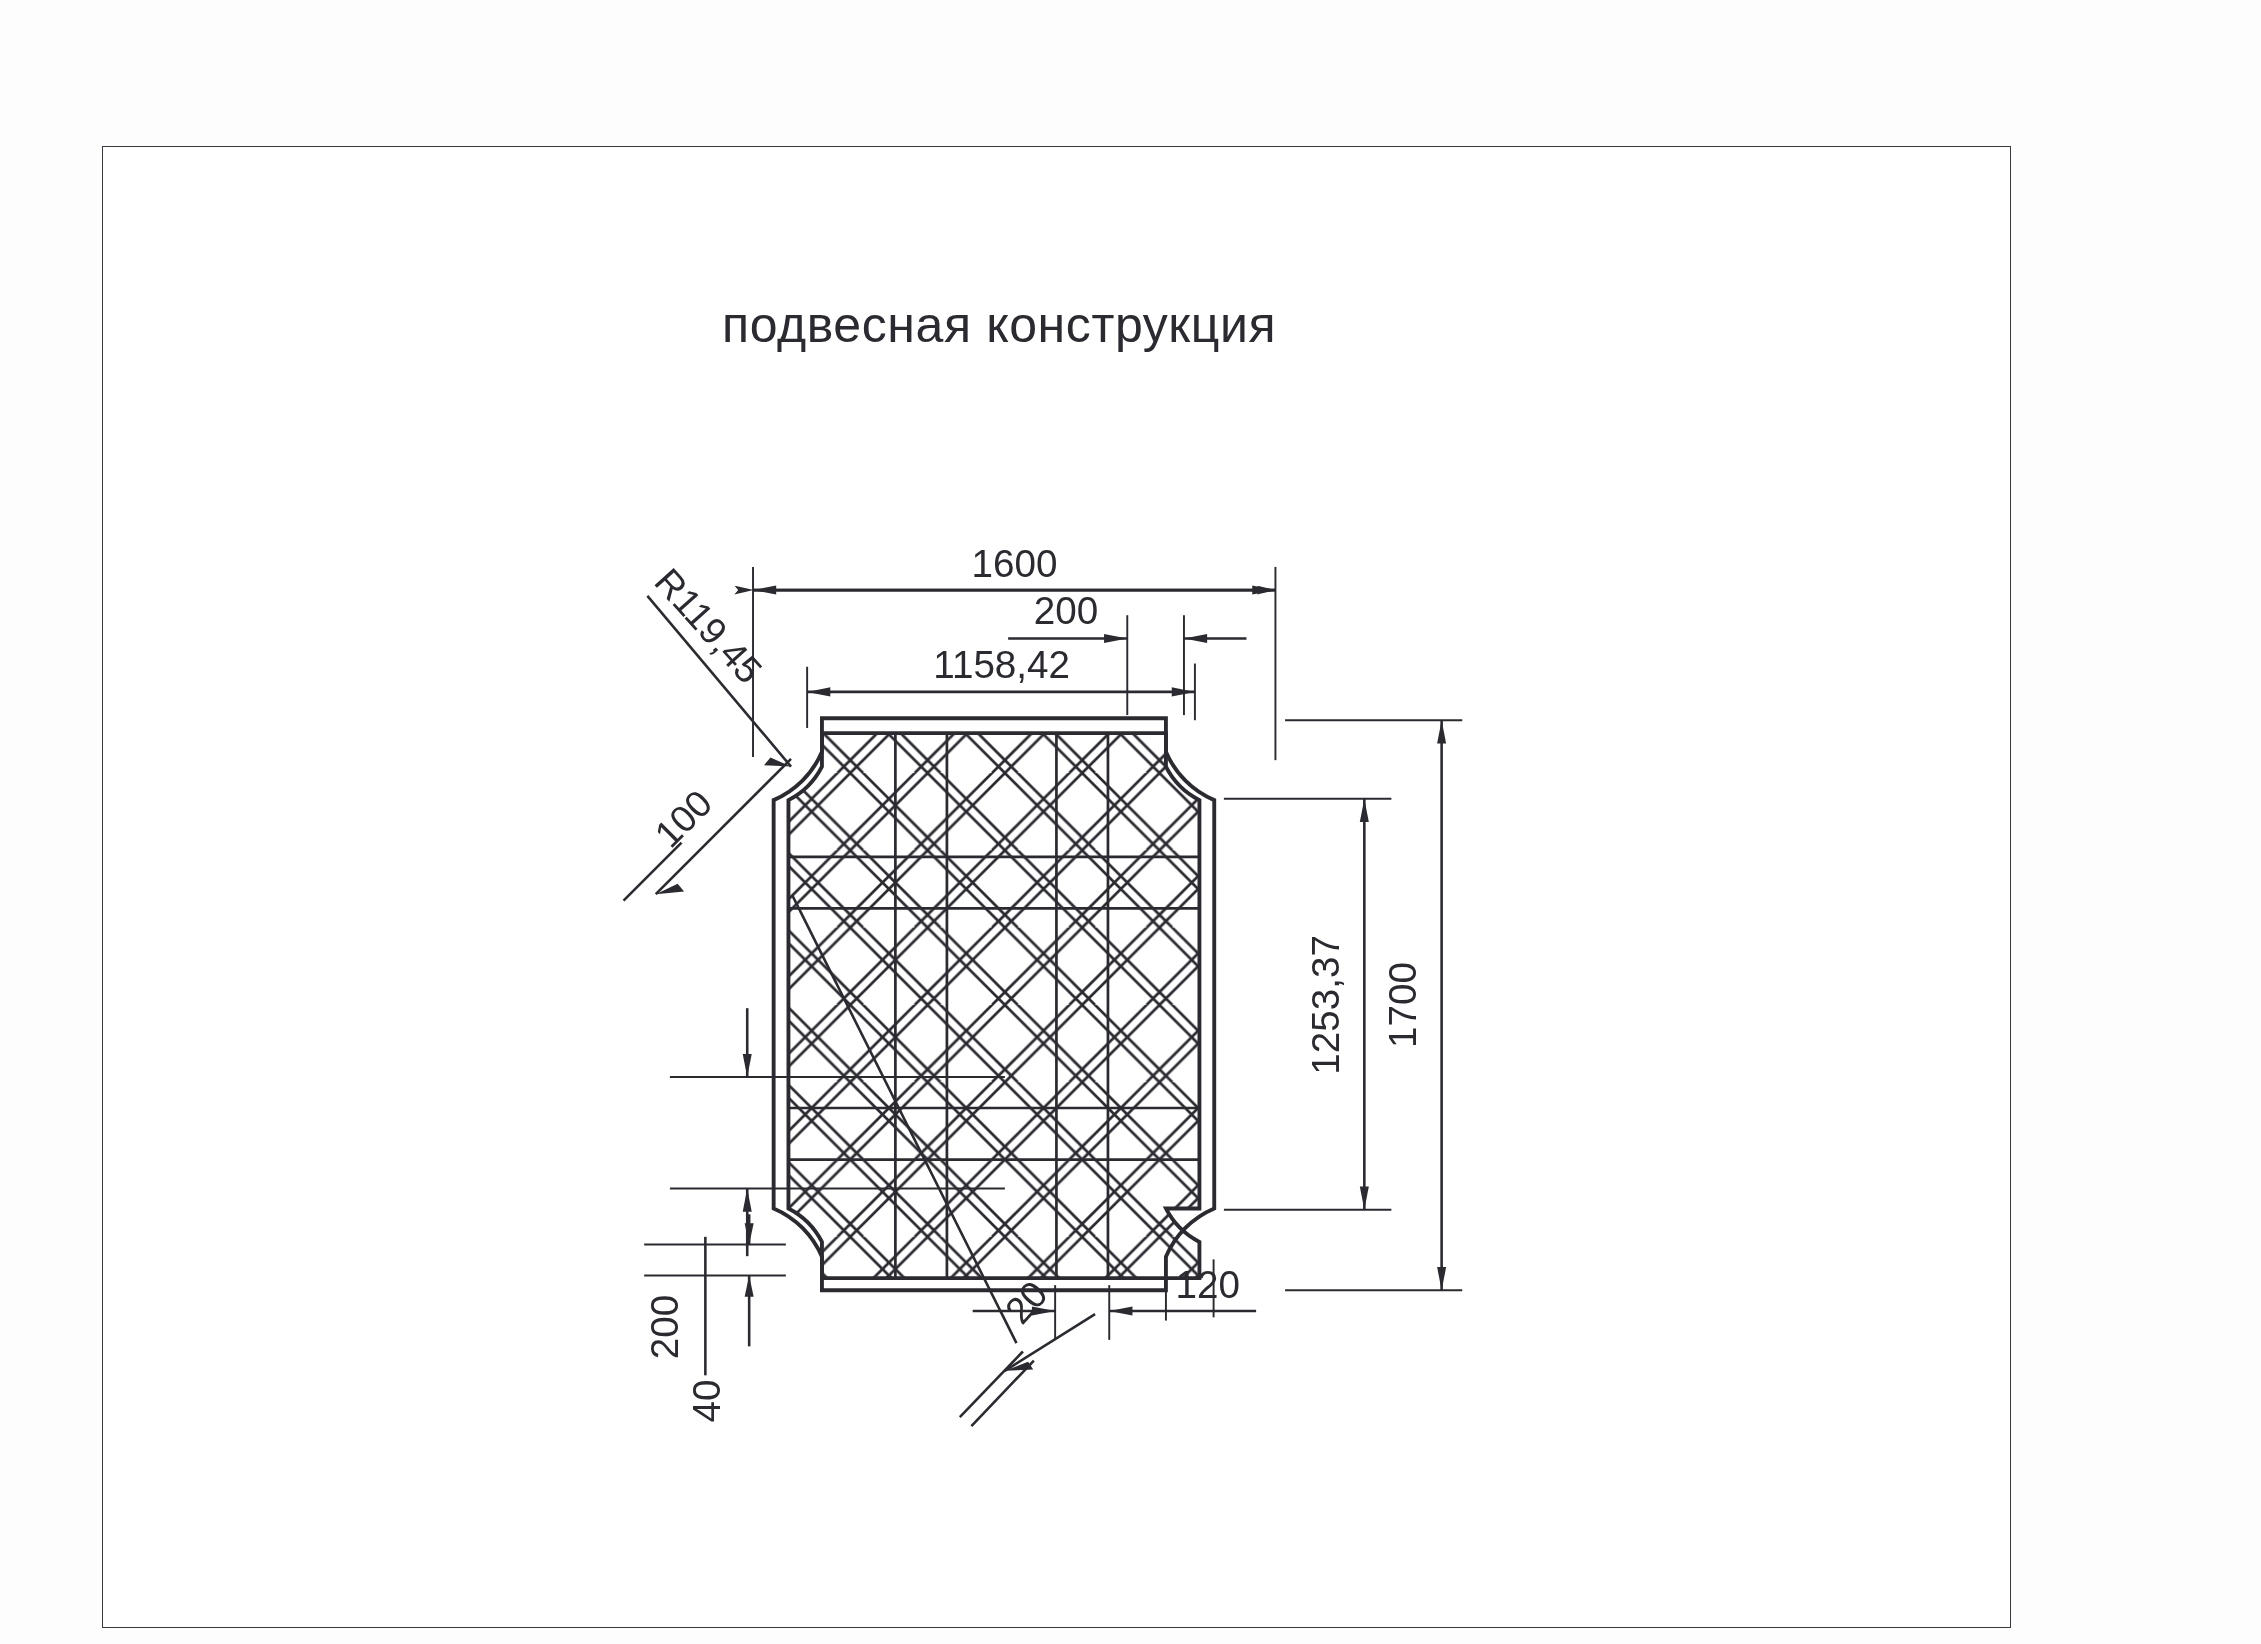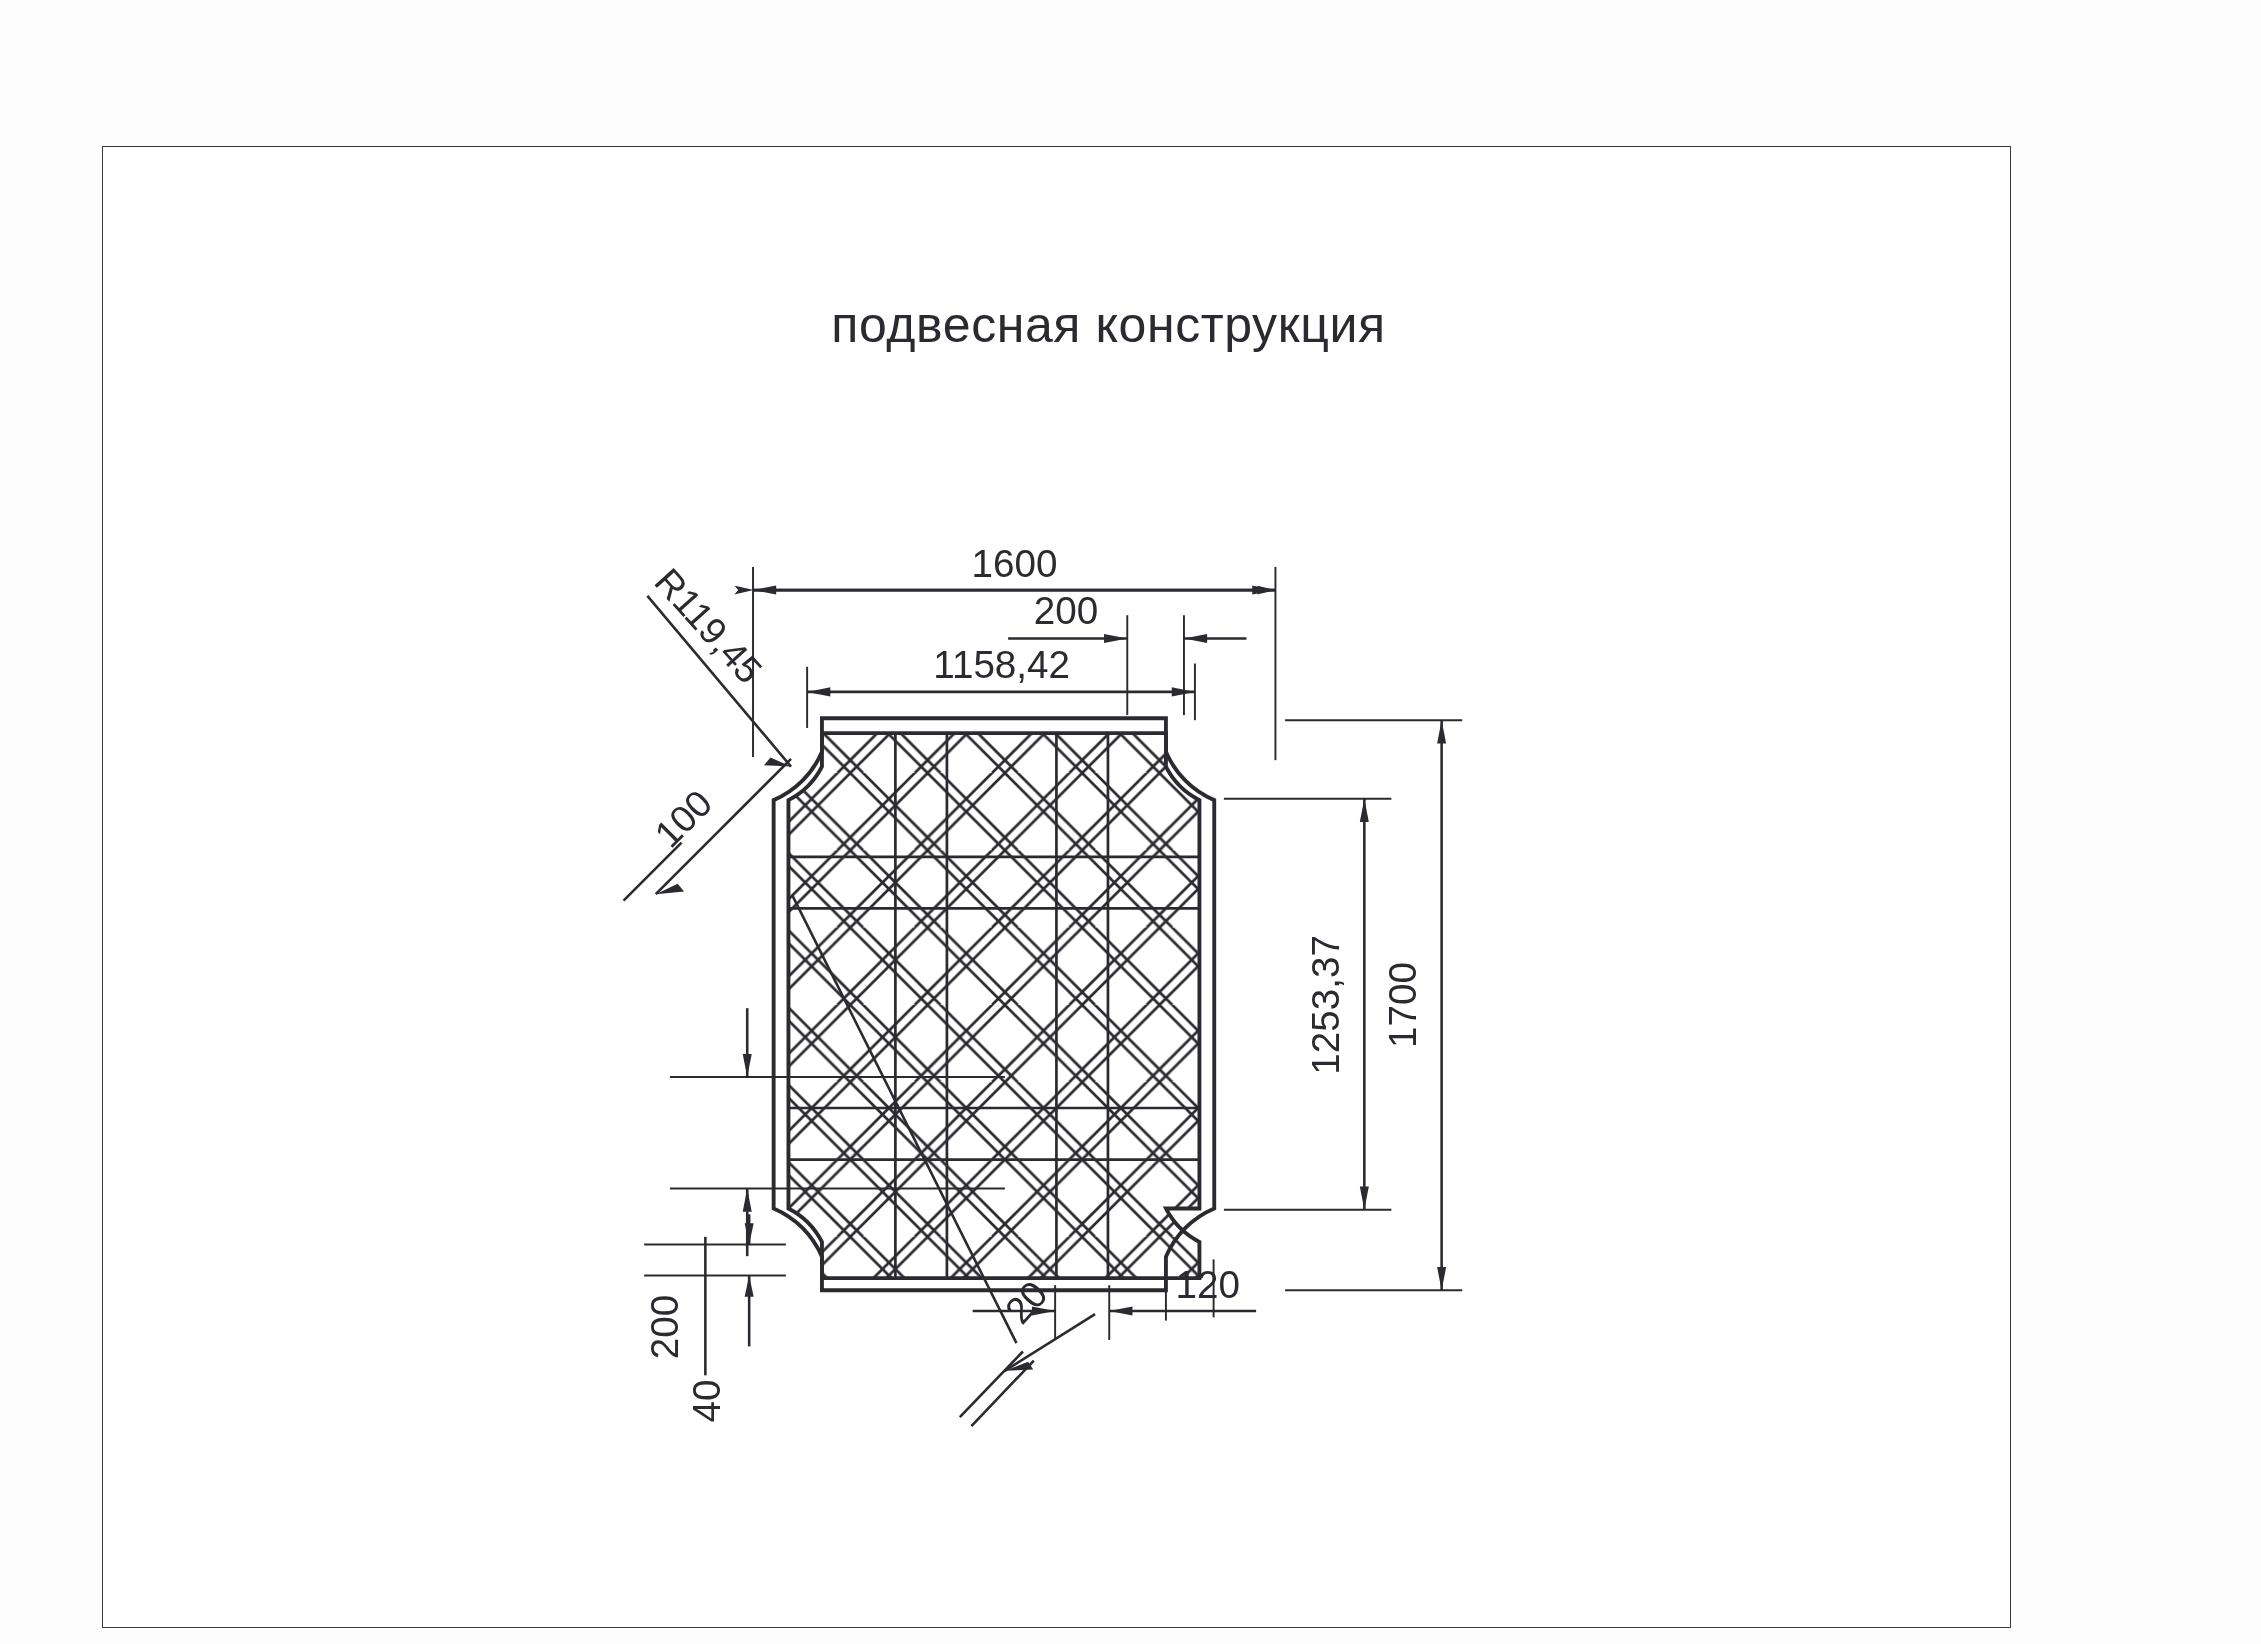--- a/index.html
+++ b/index.html
@@ -3,21 +3,21 @@
 <meta charset="utf-8">
 <style>
   html,body{margin:0;padding:0;background:#ffffff;}
   body{width:2261px;height:1644px;position:relative;overflow:hidden;
        font-family:"Liberation Sans","DejaVu Sans",sans-serif;}
   #sheet{position:absolute;inset:0;background:#fdfdfd;}
   #page-border{position:absolute;left:102px;top:146px;width:1909px;height:1482px;
                border:1.9px solid #3a3a44;box-sizing:border-box;background:#ffffff;}
   #title{position:absolute;left:722px;top:296px;width:773px;
          font-size:50px;color:#2a2a30;letter-spacing:0.6px;
-         font-family:"Liberation Sans","DejaVu Sans",sans-serif;white-space:nowrap;text-align:center;}
+         font-family:"Liberation Sans","DejaVu Sans",sans-serif;white-space:nowrap;}
   #drawing{position:absolute;left:0;top:0;width:2261px;height:1644px;}
 </style>
 </head>
 <body>
 
 <div id="sheet">
 
   <div id="page-border"></div>
 
   <div id="title">подвесная конструкция</div>

